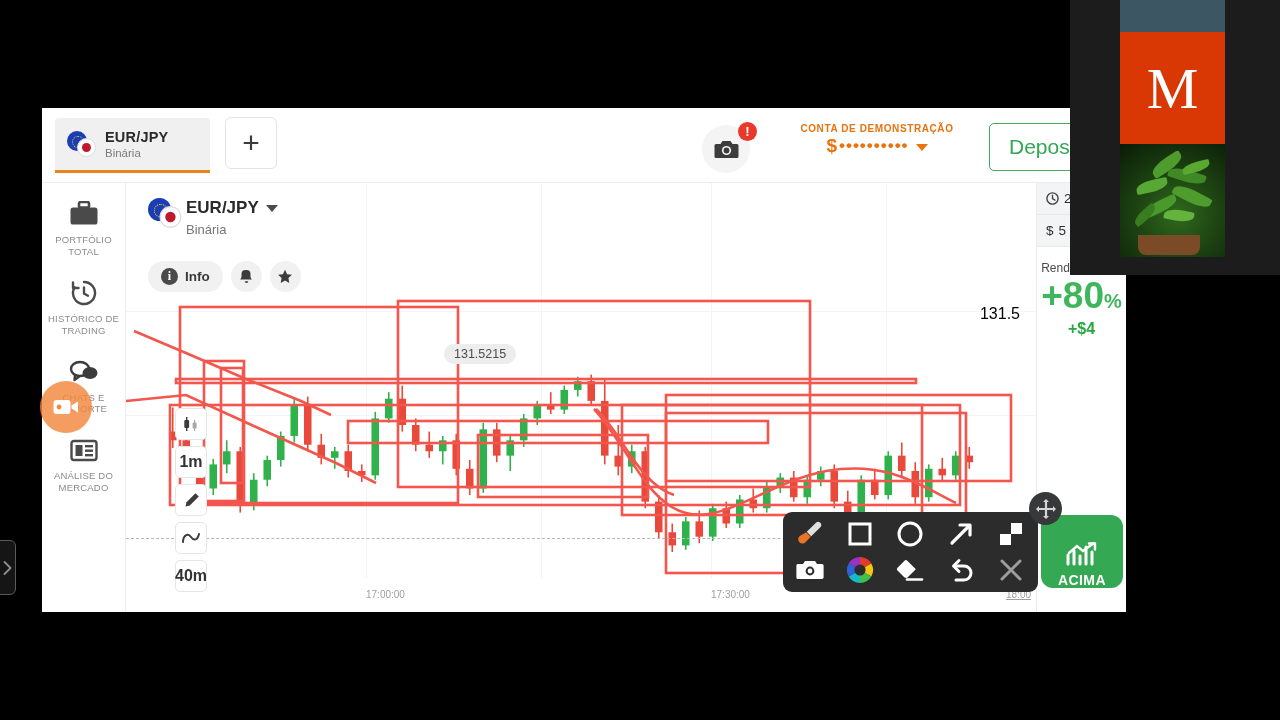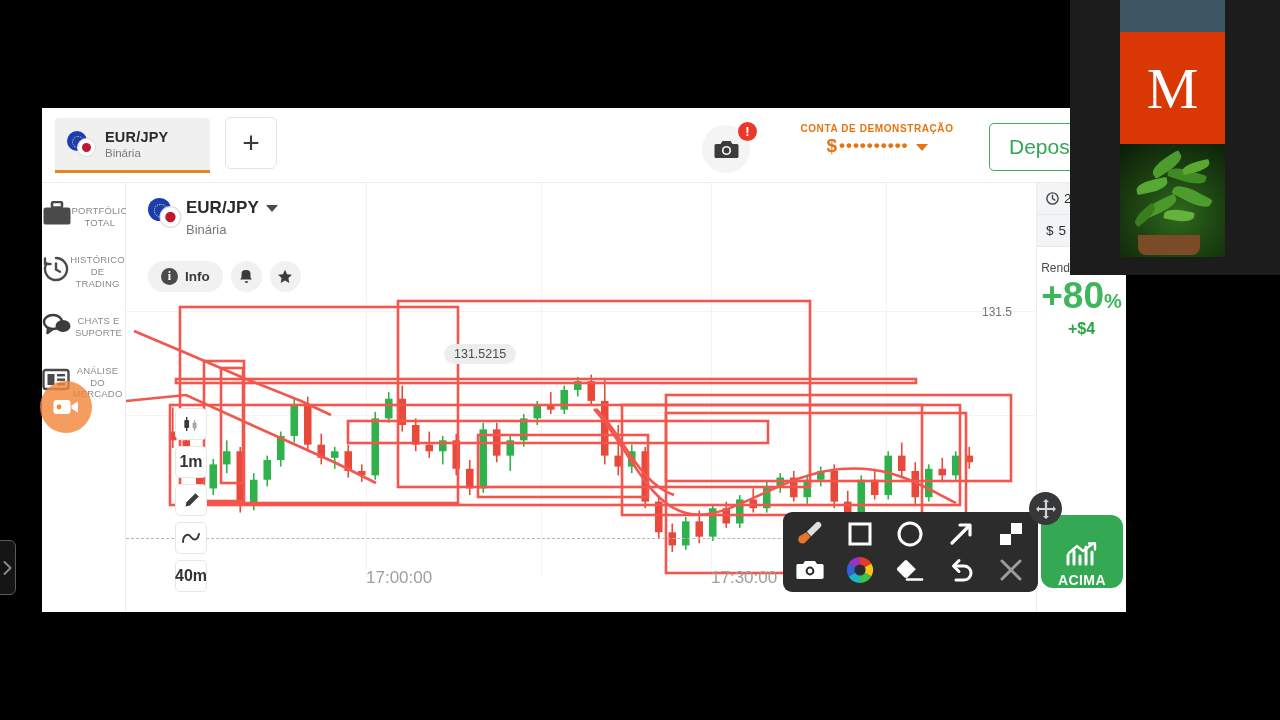--- a/index.html
+++ b/index.html
@@ -87,21 +87,21 @@
     padding-left: 19px; white-space: nowrap; overflow: hidden;
   }
 
   
   .sidebar {
     position: absolute; left: 0; top: 75px; width: 84px; height: 429px;
     background: #fff; border-right: 1px solid #ececec;
     display: flex; flex-direction: column; align-items: center; padding-top: 16px;
   }
   .side-item {
-    width: 84px; display: flex; align-items: center;
+    width: 84px; display: flex; flex-direction: column; align-items: center;
     margin-bottom: 20px;
   }
   .side-ico { height: 30px; display: flex; align-items: center; justify-content: center; }
   .side-label {
     margin-top: 5px; font-size: 9.5px; color: #8b8b8b; text-align: center;
     line-height: 1.25; letter-spacing: .2px; text-transform: uppercase;
   }
   .dots3 { display: flex; gap: 5px; align-items: center; height: 30px; }
   .dots3 i { width: 7px; height: 7px; border-radius: 50%; background: #5c5c5c; display: block; }
 
@@ -133,23 +133,23 @@
   .chart-canvas { position: absolute; left: 0; top: 0; width: 910px; height: 429px; }
   .grid-v { position: absolute; top: 0; bottom: 34px; width: 1px; background: #f4f4f4; }
   .grid-h { position: absolute; left: 0; right: 0; height: 1px; background: #f4f4f4; }
 
   .price-tag-top {
     position: absolute; left: 318px; top: 161px;
     background: #ededee; border-radius: 11px; padding: 3px 10px;
     font-size: 12.5px; color: #4c4c4c;
   }
   .axis-price {
-    position: absolute; right: 24px; font-size: 12px; color: #737373;
-  }
-  .time-label { position: absolute; bottom: 24px; font-size: 17px; color: #9e9e9e; }
+    position: absolute; right: 16px; font-size: 16px; color: #000000;
+  }
+  .time-label { position: absolute; bottom: 12px; font-size: 10px; color: #9e9e9e; }
 
   .current-line {
     position: absolute; left: 0; right: 0; top: 355px; height: 0;
     border-top: 1px dashed #b6b6b6;
   }
   .price-badge {
     position: absolute; left: 828px; top: 343px; height: 24px;
     background: #333437; color: #fff; font-size: 12.5px; font-weight: bold;
     display: flex; align-items: center; padding: 0 9px; border-radius: 2px;
   }

